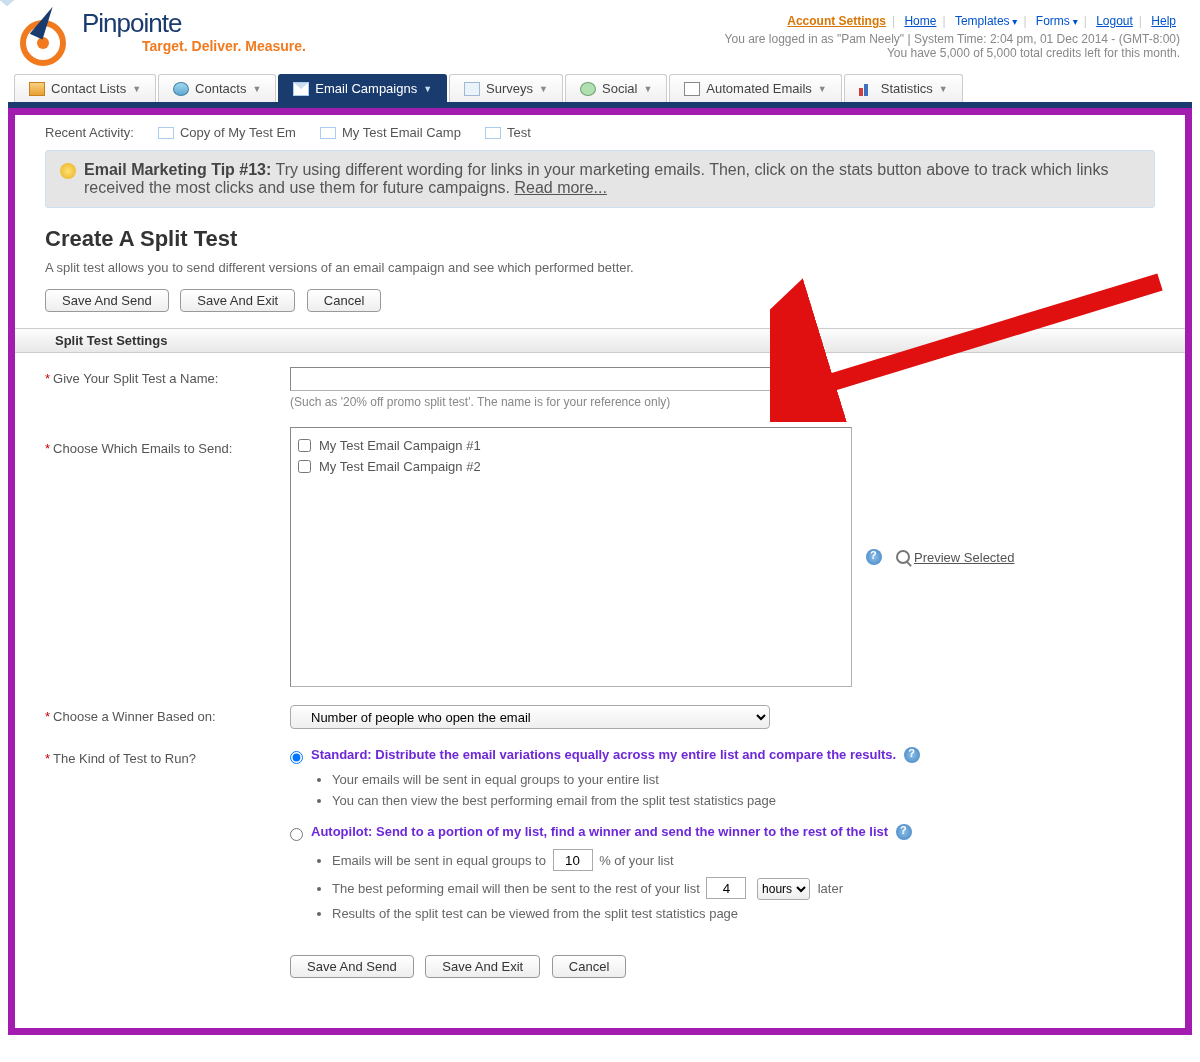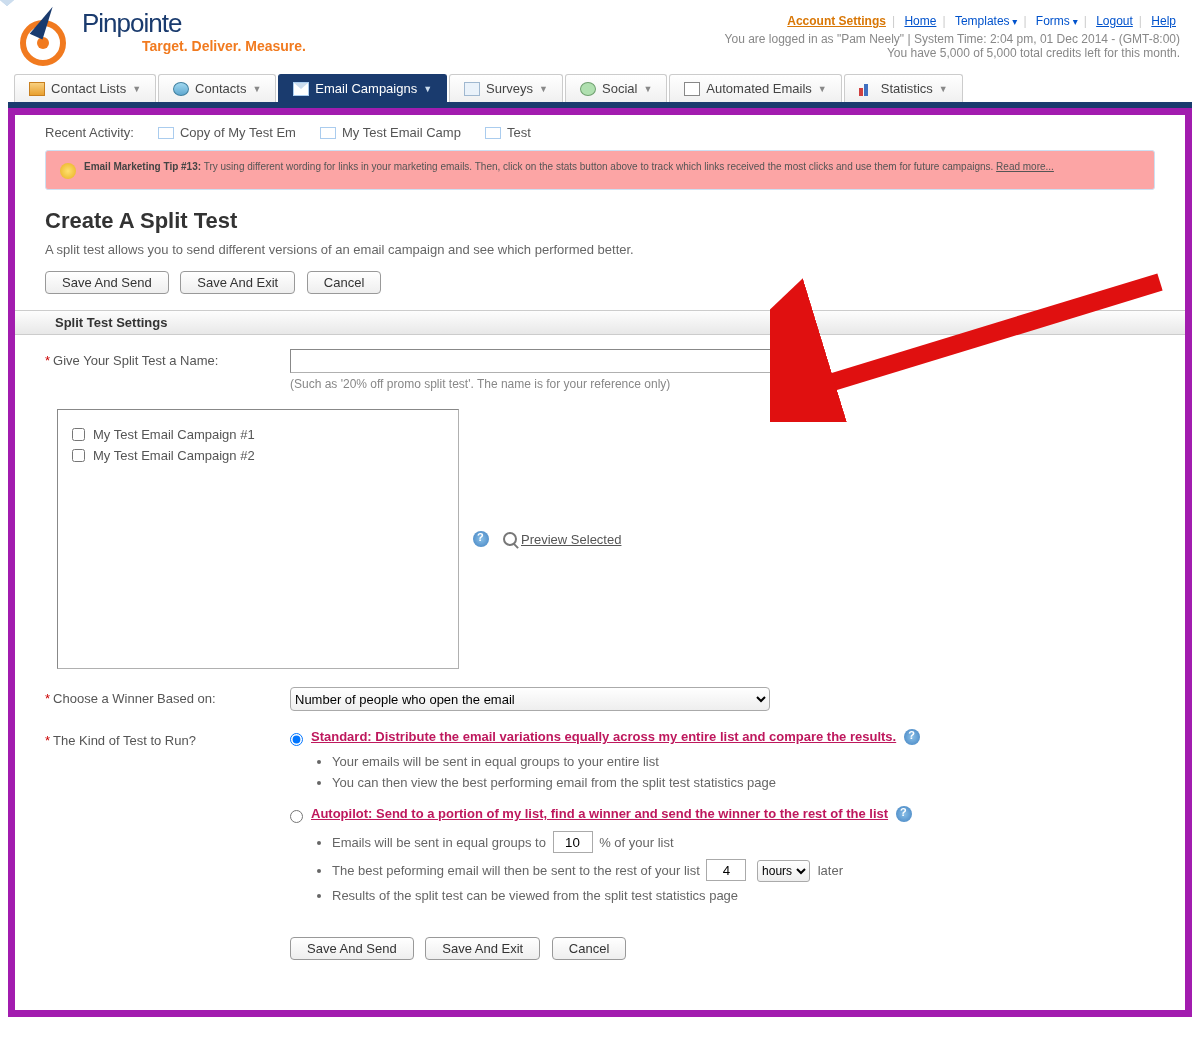--- a/index.html
+++ b/index.html
@@ -32,49 +32,49 @@
 .ic-mail-w { background:#fff; border:1px solid #aaccee; }
 .ic-mail-w::before { content:""; position:absolute; top:0; left:0; width:0; height:0; border-left:7px solid transparent; border-right:7px solid transparent; border-top:6px solid #cde; }
 .ic-surv { background:#eaf2fa; border:1px solid #a0b8d0; }
 .ic-soc { background:#b0e0b0; border-radius:50%; border:1px solid #70a070; }
 .ic-auto { background:#fff; border:1px solid #888; }
 .ic-stat::before { content:""; position:absolute; left:0; bottom:0; width:4px; height:8px; background:#d04040; }
 .ic-stat::after { content:""; position:absolute; left:5px; bottom:0; width:4px; height:12px; background:#4070c0; box-shadow:5px 0 0 -2px #50a050, 5px 2px 0 -2px #50a050, 5px 4px 0 -2px #50a050; }
 .recent { display:flex; align-items:center; padding:10px 30px; font-size:13px; color:#555; }
 .recent-item { display:flex; align-items:center; margin-left:24px; color:#555; cursor:pointer; }
 .recent-item .ic { width:16px; height:12px; margin-right:6px; }
-.tip { margin:0 30px 18px 30px; padding:10px 14px; background:#fca5a5; border:1px solid #cde0f2; border-radius:3px; font-size:10px; color:#555; display:flex; align-items:flex-start; }
+.tip { margin:0 30px 18px 30px; padding:10px 14px; background:#e5e5e5; border:1px solid #cde0f2; border-radius:3px; font-size:16px; color:#555; display:flex; align-items:flex-start; }
 .tip .bulb { width:16px; height:16px; background:radial-gradient(#ffe070,#e8b020); border-radius:50%; margin-right:8px; flex-shrink:0; margin-top:2px; }
 .tip strong { color:#444; }
 .tip .read { text-decoration:underline; color:#555; cursor:pointer; }
 .main { padding:0 30px 30px 30px; }
 h1 { font-size:22px; font-weight:bold; color:#333; margin-bottom:8px; }
 .desc { font-size:13px; color:#666; margin-bottom:14px; }
 .btnrow { margin-bottom:16px; }
 .btn { display:inline-block; padding:3px 16px; background:linear-gradient(#fff,#eee); border:1px solid #999; border-radius:4px; font-size:13px; color:#333; cursor:pointer; margin-right:8px; }
 .section-hd { background:linear-gradient(#fdfdfd,#e8e8e8); border-top:1px solid #ccc; border-bottom:1px solid #ccc; padding:4px 10px; font-size:13px; font-weight:bold; color:#333; margin:0 -30px 14px -30px; padding-left:40px; }
 .row { display:flex; margin-bottom:18px; align-items:flex-start; }
 .row .lbl { width:245px; font-size:13px; color:#555; padding-top:4px; }
 .row .lbl .req { color:#c00; margin-right:3px; }
 .row .fld { flex:1; }
 .txt-in { width:490px; height:24px; border:1px solid #b0b0b0; padding:2px 6px; font-size:13px; border-top-color:#888; border-left-color:#888; }
 .hint { font-size:12px; color:#888; margin-top:4px; }
-.listbox { width:402px; height:260px; border:1px solid #b0b0b0; border-top-color:#888; border-left-color:#888; padding:14px; overflow:auto;margin-left:12px; }
+.listbox { width:562px; height:260px; border:1px solid #b0b0b0; border-top-color:#888; border-left-color:#888; padding:7px; overflow:auto; }
 .cb-item { display:flex; align-items:center; padding:3px 0; font-size:13px; color:#555; }
 .cb-item input { margin-right:8px; }
 .side { display:inline-flex; align-items:center; margin-left:14px; font-size:13px; }
 .help-ic { width:16px; height:16px; background:radial-gradient(#8ac0e8,#4080c0); border-radius:50%; margin-right:14px; position:relative; }
 .help-ic::after { content:"?"; color:#fff; font-size:11px; font-weight:bold; position:absolute; top:0; left:4px; }
 .mag { width:14px; height:14px; border:2px solid #777; border-radius:50%; position:relative; margin-right:4px; }
 .mag::after { content:""; position:absolute; width:6px; height:2px; background:#777; bottom:-3px; right:-4px; transform:rotate(45deg); }
 .prev-link { color:#555; text-decoration:underline; cursor:pointer; }
-.sel { width:480px; height:24px; border:1px solid #aaa; border-radius:4px; background:linear-gradient(#fff,#eee); font-size:13px; padding:2px 0; }
+.sel { width:480px; height:24px; border:1px solid #aaa; border-radius:4px; background:linear-gradient(#fff,#eee); font-size:13px; padding:2px 16px; }
 .radio-row { display:flex; align-items:flex-start; margin-bottom:8px; }
 .radio-row input { margin-top:4px; margin-right:8px; }
-.radio-lbl { font-weight:bold; color:#be185d; font-size:13px;text-decoration:underline; }
+.radio-lbl { font-weight:bold; color:#6d28d9; font-size:13px; }
 .sub-ul { list-style:disc; margin:8px 0 16px 42px; color:#666; font-size:13px; }
 .sub-ul li { margin-bottom:6px; }
 .inline-in { width:40px; height:22px; border:1px solid #aaa; text-align:center; margin:0 3px; }
 .inline-sel { height:22px; border:1px solid #aaa; border-radius:3px; background:linear-gradient(#fff,#eee); margin:0 4px; font-size:12px; }
 .btnrow2 { margin-left:245px; margin-top:10px; }
 .content-border { border:7px solid #a21caf; margin:0 8px; padding-bottom:20px; }
 .arrow { position:absolute; top:272px; left:770px; pointer-events:none; }
 </style>
 </head>
 <body>
@@ -184,20 +184,21 @@
 
   <div class="row">
     <div class="lbl"><span class="req">*</span><span>Give Your Split Test a Name:</span></div>
     <div class="fld">
       <input class="txt-in" type="text" style="">
       <div class="hint">(Such as '20% off promo split test'. The name is for your reference only)</div>
     </div>
   </div>
 
   <div class="row">
+    <div class="lbl" style="padding-top:14px;"><span class="req">*</span><span>Choose Which Emails to Send:</span></div>
     <div class="fld" style="display:flex;">
       <div class="listbox">
         <label class="cb-item">
               <input type="checkbox" style="">
               <span>My Test Email Campaign #1</span>
             </label>
         <label class="cb-item">
               <input type="checkbox" style="">
               <span>My Test Email Campaign #2</span>
             </label>

